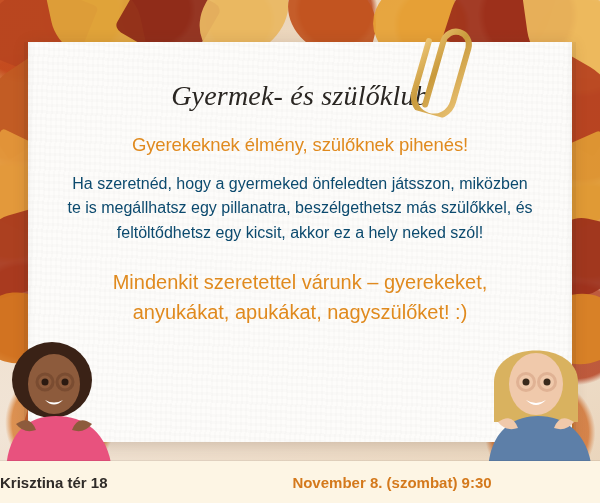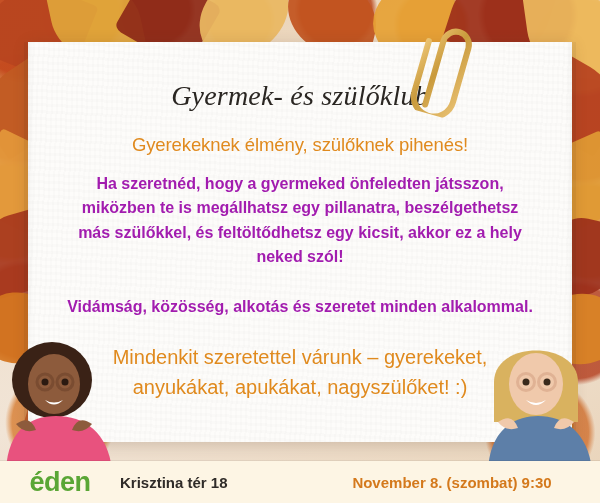--- a/index.html
+++ b/index.html
@@ -123,22 +123,21 @@
     margin: 22px 0 0 0;
     font-size: 18.5px;
     font-weight: normal;
     color: #e08a1e;
     letter-spacing: -0.1px;
   }
   .body-text {
     margin: 16px 0 0 0;
     font-size: 16px;
     line-height: 1.52;
-    color: #a21caf;
-    font-weight: bold;
+    color: #0c4a6e;
   }
   .body-text.second {
     margin-top: 26px;
   }
   .closing {
     margin: 22px 0 0 0;
     font-size: 20px;
     line-height: 1.5;
     color: #e08a1e;
   }
@@ -240,21 +239,20 @@
       </linearGradient>
     </defs>
     <path d="M20 88 L20 22 a13 13 0 0 1 26 0 L46 78 a20 20 0 0 1 -40 0 L6 26" fill="none" stroke="url(#clipgrad)" stroke-width="6" stroke-linecap="round"></path>
   </svg>
 
   <div class="content">
     <h1 class="headline">Gyermek- és szülőklub</h1>
     <p class="subhead">Gyerekeknek élmény, szülőknek pihenés!</p>
     <p class="body-text">Ha szeretnéd, hogy a gyermeked önfeledten játsszon, miközben te is megállhatsz egy pillanatra,  beszélgethetsz más szülőkkel, és feltöltődhetsz egy kicsit,
 akkor ez a hely neked szól!</p>
-    <p class="body-text second">Vidámság, közösség, alkotás és szeretet minden alkalommal.</p>
     <p class="closing">Mindenkit szeretettel várunk – gyerekeket, anyukákat, apukákat, nagyszülőket! :)</p>
   </div>
 
   <svg class="kid kid-left" viewBox="0 0 118 150">
     <ellipse cx="52" cy="60" rx="40" ry="38" fill="#3a2216"></ellipse>
     <path d="M6 150 C8 110 30 96 56 96 C84 96 108 112 112 150 Z" fill="#e8527e"></path>
     <ellipse cx="54" cy="64" rx="26" ry="30" fill="#8d5b3c"></ellipse>
     <circle cx="45" cy="62" r="8" fill="none" stroke="#7a4c31" stroke-width="3"></circle>
     <circle cx="65" cy="62" r="8" fill="none" stroke="#7a4c31" stroke-width="3"></circle>
     <circle cx="45" cy="62" r="3.5" fill="#2b1a11"></circle>
@@ -271,20 +269,17 @@
     <circle cx="52" cy="64" r="8.5" fill="none" stroke="#e0b294" stroke-width="3"></circle>
     <circle cx="73" cy="64" r="8.5" fill="none" stroke="#e0b294" stroke-width="3"></circle>
     <circle cx="52" cy="64" r="3.5" fill="#3a2a1c"></circle>
     <circle cx="73" cy="64" r="3.5" fill="#3a2a1c"></circle>
     <path d="M52 82 q10 10 20 0 q-10 6 -20 0 Z" fill="#ffffff"></path>
     <path d="M24 104 q14 -10 20 6 q-12 4 -20 -6 Z" fill="#f0c9ab"></path>
     <path d="M100 104 q-14 -10 -20 6 q12 4 20 -6 Z" fill="#f0c9ab"></path>
   </svg>
 
   <div class="footer">
-    <div class="logo">
-      <span class="logo-text">éden</span>
-    </div>
     <div class="footer-venue">Krisztina tér 18</div>
     <div class="footer-date">November 8. (szombat) 9:30</div>
   </div>
 
 </div>
 
 </body></html>

